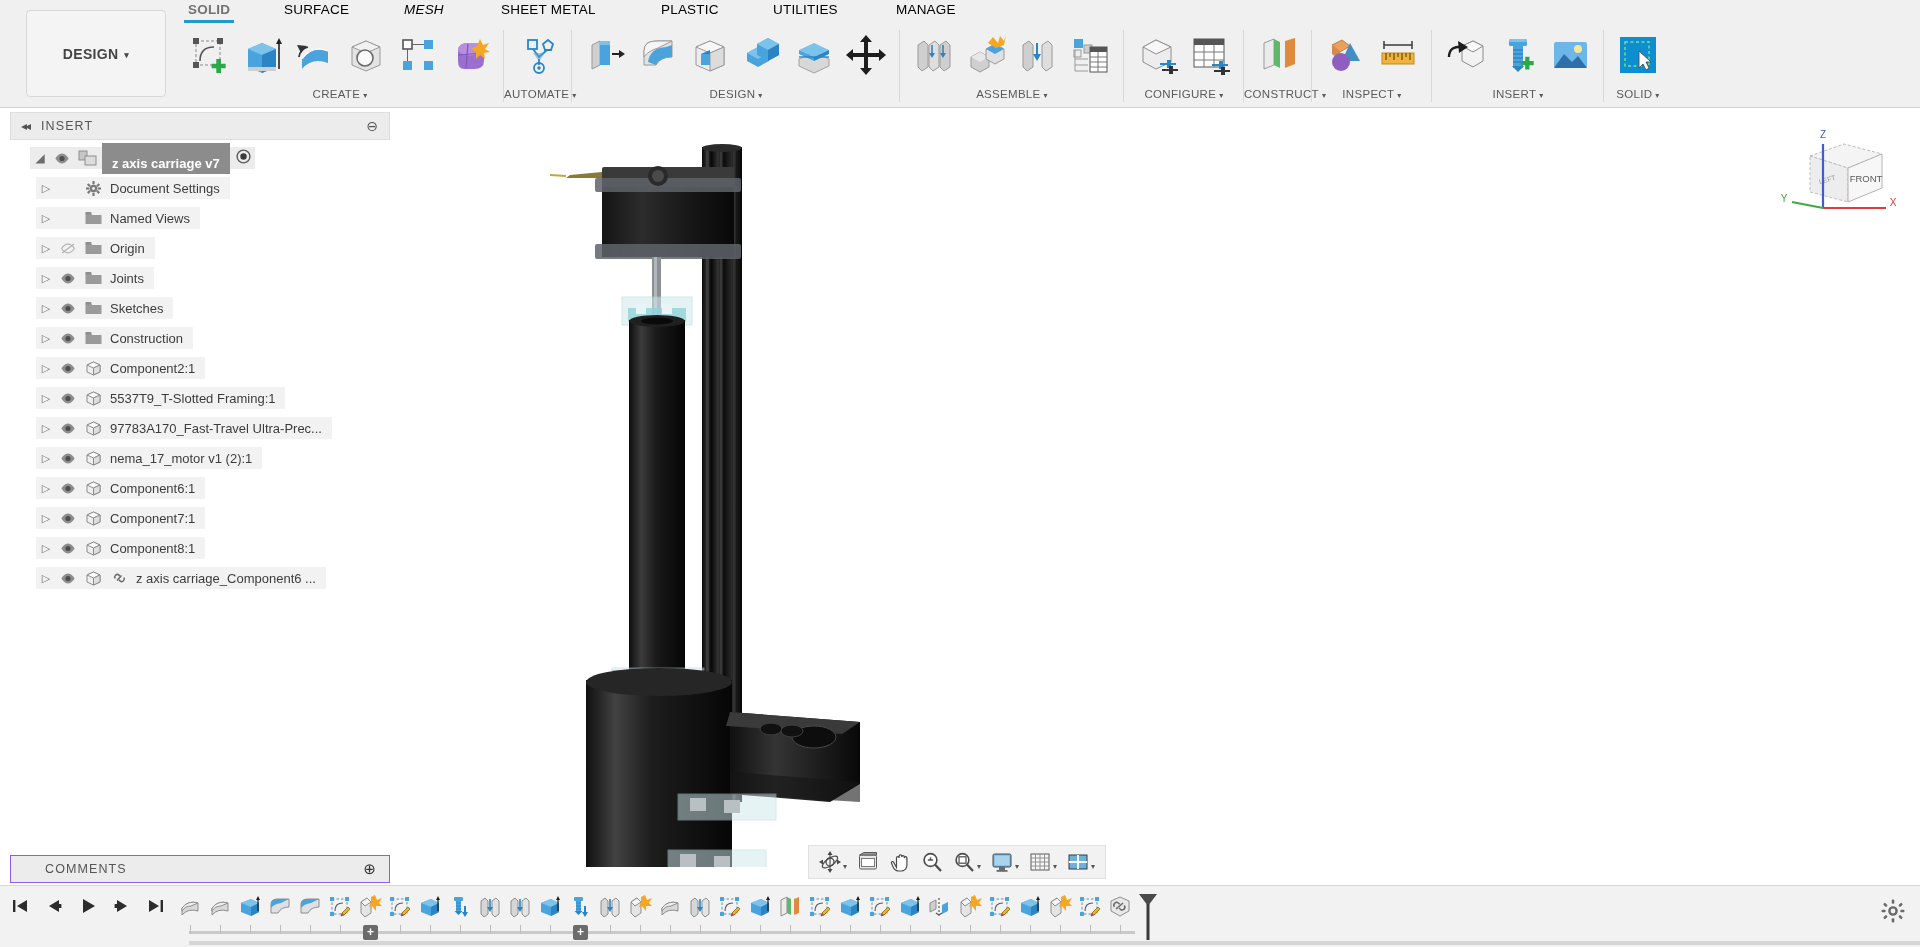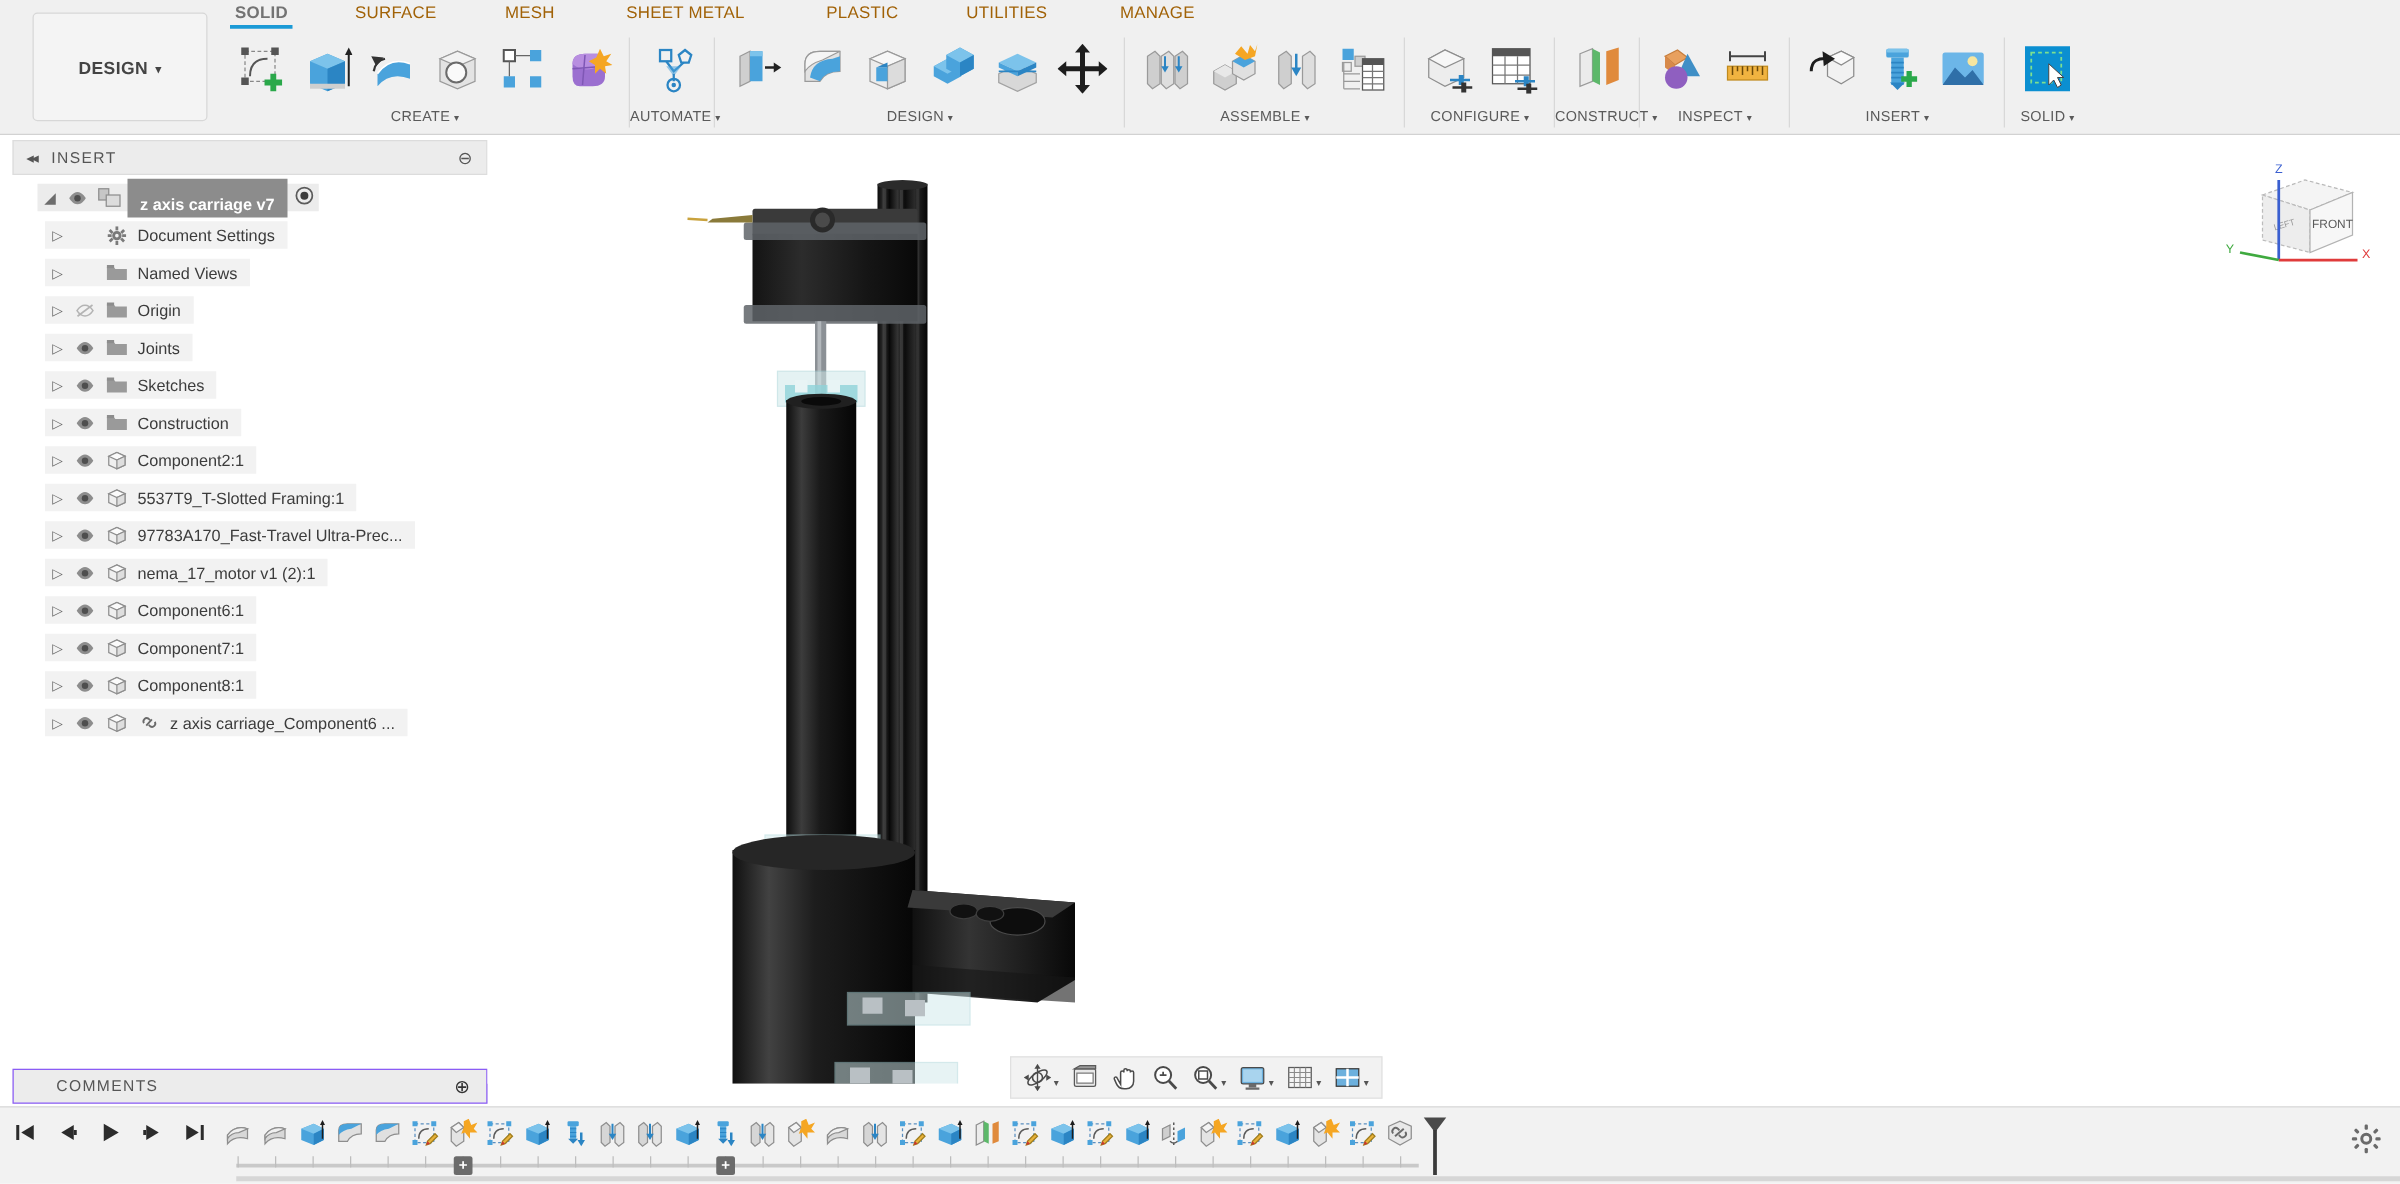--- a/index.html
+++ b/index.html
@@ -19,21 +19,21 @@
     width:140px; min-width:140px; margin:10px 10px 10px 26px;
     border:1px solid #d7d7d7; border-radius:4px; background:#f4f4f4;
     display:flex; align-items:center; justify-content:center;
     font-size:14px; font-weight:bold; color:#444; letter-spacing:.3px;
   }
   #design-box .car{ font-size:9px; margin-left:6px; position:relative; top:1px;}
   #ribbon-right{ flex:1; position:relative; }
 
   #tabstrip{ position:absolute; left:0; top:0; height:26px; width:100%; }
   .tab{
-    position:absolute; top:2px; font-size:13.5px; color:#a16207;
+    position:absolute; top:2px; font-size:13.5px; color:#000000;
     letter-spacing:.2px; white-space:nowrap; cursor:default;
   }
   .tab.active{ color:#737373; font-weight:bold; }
   .tab.active::after{
     content:""; position:absolute; left:-4px; right:-4px; bottom:-6px;
     height:3px; background:#1b9ad6;
   }
 
   #panels{ position:absolute; left:0; top:26px; height:82px; width:100%;
            display:flex; align-items:flex-start; }
@@ -130,21 +130,21 @@
 
   <div id="design-box">
     <span>DESIGN</span>
     <span class="car">▾</span>
   </div>
 
   <div id="ribbon-right">
     <div id="tabstrip">
         <div class="tab active" style="left: 12px;">SOLID</div>
         <div class="tab" style="left: 108px;">SURFACE</div>
-        <div class="tab" style="left: 228px;">MESH</div>
+        <div class="tab" style="left: 228px; font-style: italic;">MESH</div>
         <div class="tab" style="left: 325px;">SHEET METAL</div>
         <div class="tab" style="left: 485px;">PLASTIC</div>
         <div class="tab" style="left: 597px;">UTILITIES</div>
         <div class="tab" style="left: 720px;">MANAGE</div>
       </div>
     <div id="panels">
         <div class="panel">
           <div class="icons">
             <div class="cmd">
               <svg width="40" height="40" viewBox="0 0 40 40">

